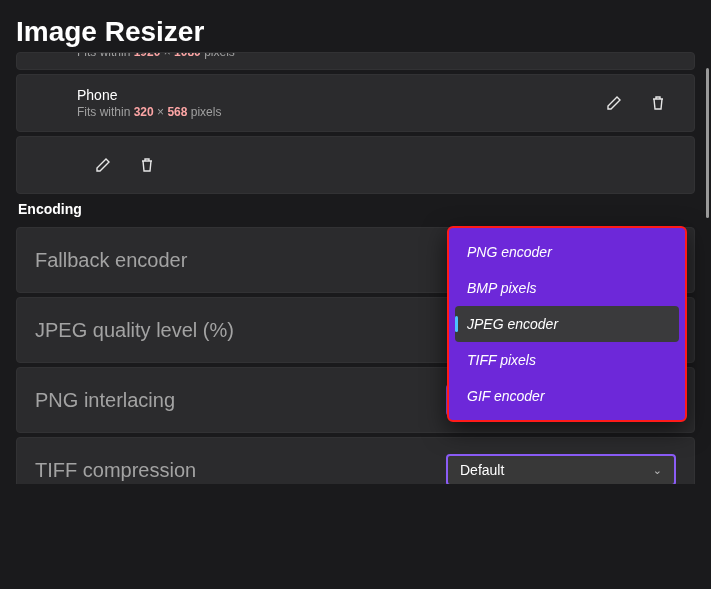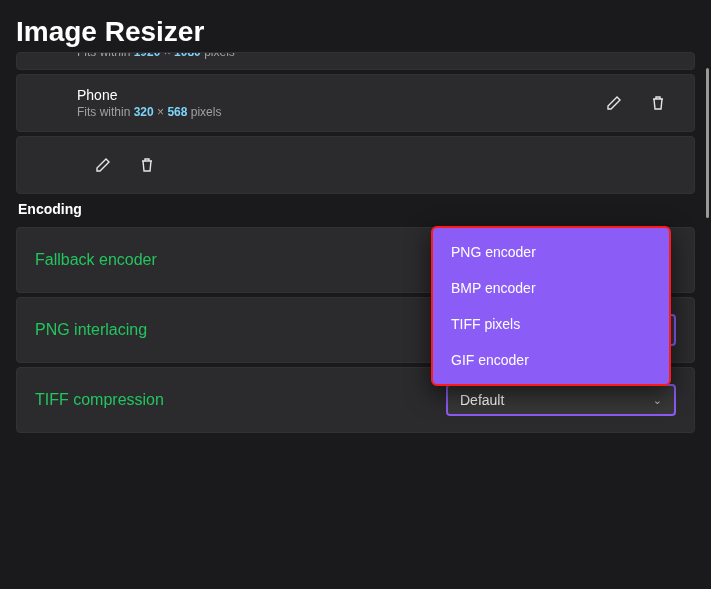--- a/index.html
+++ b/index.html
@@ -56,21 +56,21 @@
   .preset-info { flex: 1; }
   .preset-name {
     font-size: 14px;
     color: #fff;
     margin-bottom: 2px;
   }
   .preset-desc {
     font-size: 12px;
     color: #a0a0a0;
   }
-  .preset-desc b { color: #7dd3fc; font-weight: 600; }
+  .preset-desc b { color: #fca5a5; font-weight: 600; }
   .icon-btn {
     width: 36px;
     height: 36px;
     display: flex;
     align-items: center;
     justify-content: center;
     border-radius: 4px;
     margin-left: 8px;
     cursor: pointer;
     color: #e6e6e6;
@@ -80,49 +80,50 @@
     font-weight: 600;
     color: #ffffff;
     margin: 7px 0 10px 2px;
   }
   .setting-row {
     justify-content: space-between;
     padding: 12px 18px;
     min-height: 66px;
   }
   .setting-label {
-    font-size: 16px;
-    color: #22c55e;
+    font-size: 20px;
+    color: #a3a3a3;
   }
   .dropdown {
     background: #383838;
     border: 2px solid #8b5cf6;
     border-radius: 4px;
     min-width: 230px;
     height: 32px;
     display: flex;
     align-items: center;
     justify-content: space-between;
     padding: 0 12px;
     cursor: pointer;
     font-size: 14px;
     color: #fff;
   }
   .chev { color: #bbb; font-size: 11px; }
   .dropdown-menu {
     position: absolute;
-    right: 40px;
+    right: 24px;
     top: 174px;
     width: 240px;
-    background: #8b5cf6;
+    background: #6d28d9;
     border: 2px solid #ff1a1a;
     border-radius: 6px;
     padding: 6px;
     box-shadow: 0 8px 24px rgba(0,0,0,0.6);
     z-index: 100;
+    font-style: italic;
   }
   .dropdown-item {
     padding: 10px 12px;
     border-radius: 4px;
     font-size: 14px;
     cursor: pointer;
     position: relative;
   }
   .dropdown-item.selected {
     background: #3a3a3c;
@@ -193,39 +194,47 @@
   <div class="section-header">Encoding</div>
 
   <div class="row-card setting-row">
     <span class="setting-label">Fallback encoder</span>
     <div class="dropdown" style="visibility:hidden">
       <span></span>
         <span class="chev">⌄</span>
     </div>
   </div>
 
+  <div class="row-card setting-row">
+    <span class="setting-label">JPEG quality level (%)</span>
+    <div class="dropdown" style="visibility:hidden">
+      <span></span>
+        <span class="chev">⌄</span>
+    </div>
+  </div>
 
   <div class="row-card setting-row">
     <span class="setting-label">PNG interlacing</span>
     <div class="dropdown">
       <span>Default</span>
       <span class="chev">⌄</span>
     </div>
   </div>
 
   <div class="row-card setting-row">
     <span class="setting-label">TIFF compression</span>
     <div class="dropdown">
       <span>Default</span>
       <span class="chev">⌄</span>
     </div>
   </div>
 
   <div class="dropdown-menu" id="encoder-menu">
       <div class="dropdown-item">PNG encoder</div>
-      <div class="dropdown-item">BMP encoder</div>
+      <div class="dropdown-item">BMP pixels</div>
+      <div class="dropdown-item selected">JPEG encoder</div>
       <div class="dropdown-item">TIFF pixels</div>
       <div class="dropdown-item">GIF encoder</div>
     </div>
 
 </div>
 
 <div class="scrollbar"></div>
 
 </body></html>

